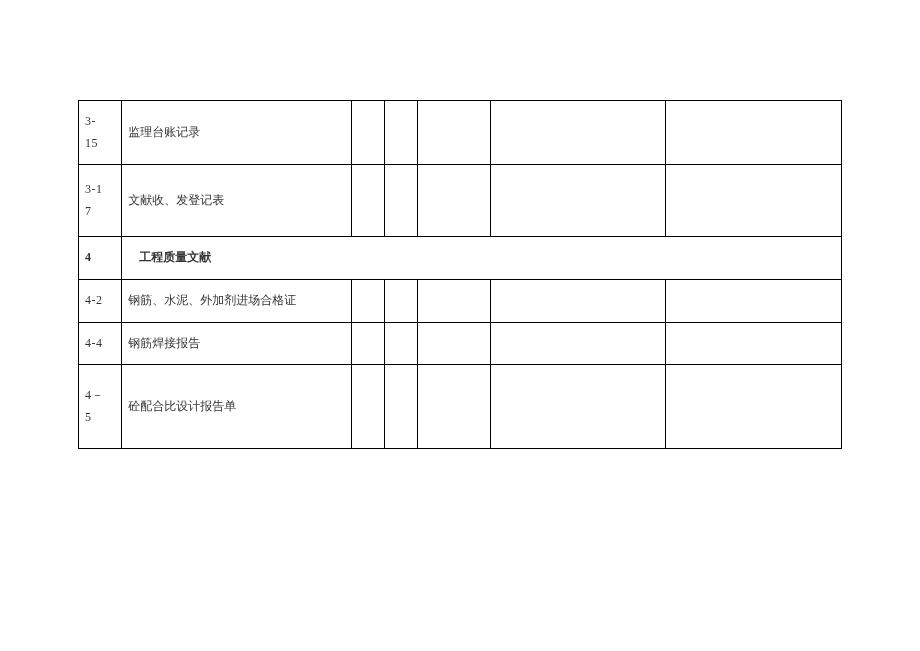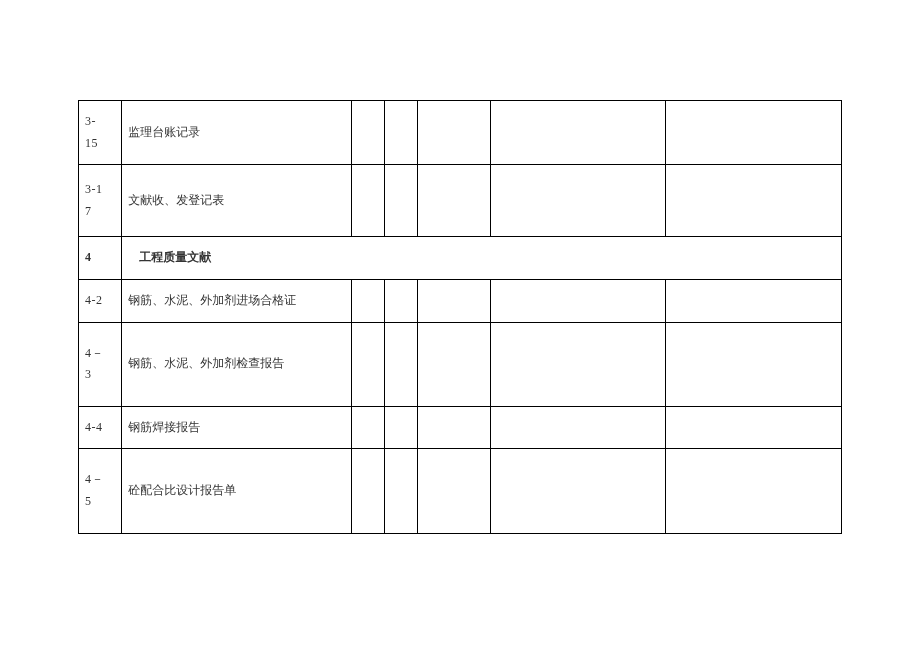--- a/index.html
+++ b/index.html
@@ -104,29 +104,20 @@
       </tr>
       <tr>
         <td class="col-id">4-2</td>
         <td class="col-desc">钢筋、水泥、外加剂进场合格证</td>
         <td class="col-3"></td>
         <td class="col-4"></td>
         <td class="col-5"></td>
         <td class="col-6"></td>
         <td class="col-7"></td>
       </tr>
-      <tr class="taller-row">
-        <td class="col-id">4－3</td>
-        <td class="col-desc">钢筋、水泥、外加剂检查报告</td>
-        <td class="col-3"></td>
-        <td class="col-4"></td>
-        <td class="col-5"></td>
-        <td class="col-6"></td>
-        <td class="col-7"></td>
-      </tr>
       <tr>
         <td class="col-id">4-4</td>
         <td class="col-desc">钢筋焊接报告</td>
         <td class="col-3"></td>
         <td class="col-4"></td>
         <td class="col-5"></td>
         <td class="col-6"></td>
         <td class="col-7"></td>
       </tr>
       <tr class="taller-row">

